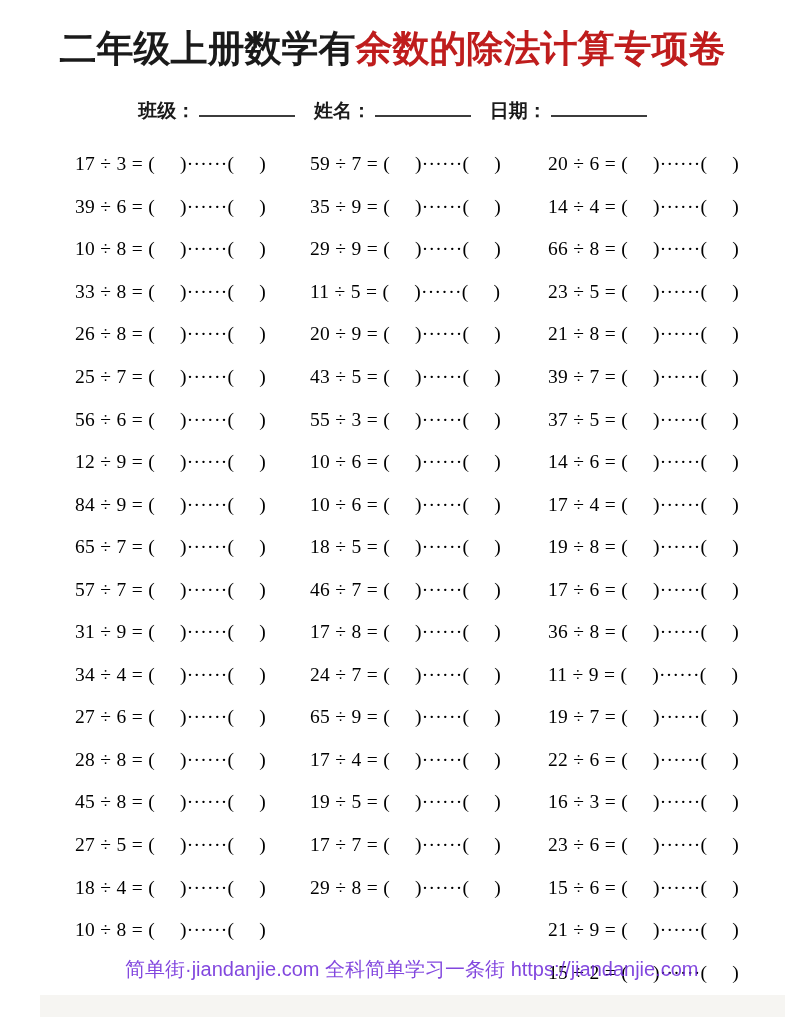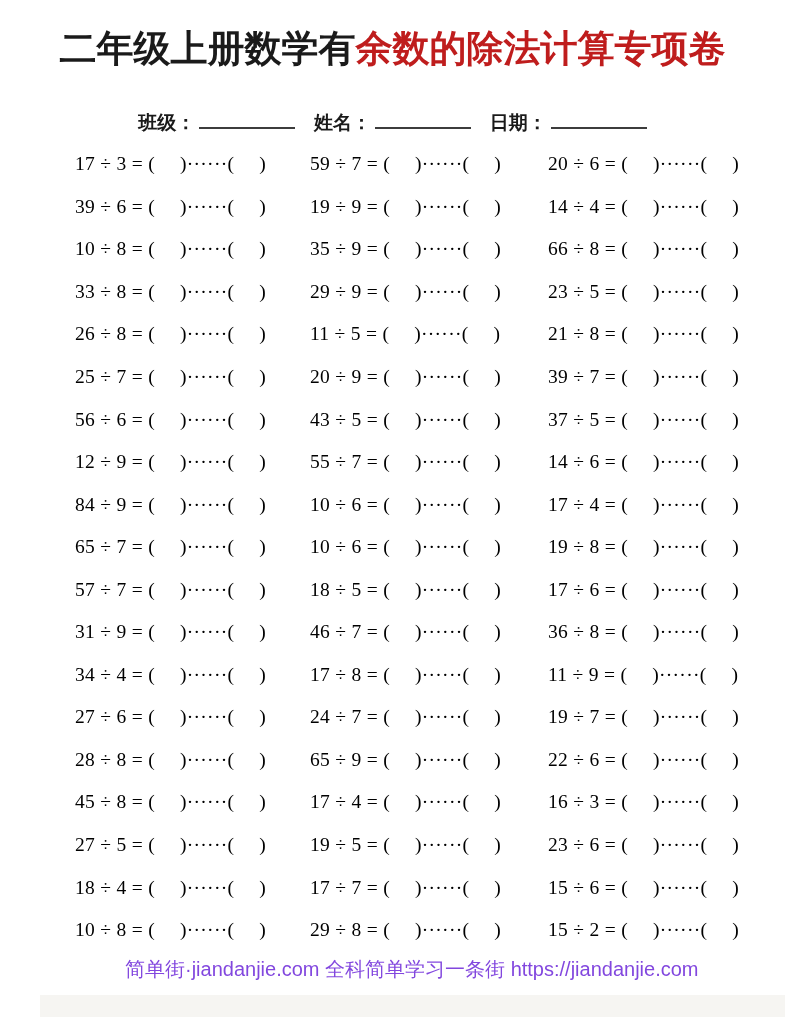--- a/index.html
+++ b/index.html
@@ -32,21 +32,21 @@
     position: absolute;
     top: 94px;
     left: 0;
     width: 100%;
     text-align: center;
     font-size: 19px;
     font-weight: bold;
     color: #1a1a1a;
     white-space: nowrap;
   }
-  .field-group { display: inline-block; margin: 16px 7px; }
+  .field-group { display: inline-block; margin: 4px 7px; }
   .field-label { display: inline-block; vertical-align: baseline; }
   .field-line {
     display: inline-block;
     width: 96px;
     height: 14px;
     border-bottom: 2px solid #3c3c3c;
     margin-left: 4px;
   }
   .problems-area {
     position: absolute;
@@ -126,27 +126,26 @@
         <div class="problem">34 ÷ 4 = (  )······(  )</div>
         <div class="problem">27 ÷ 6 = (  )······(  )</div>
         <div class="problem">28 ÷ 8 = (  )······(  )</div>
         <div class="problem">45 ÷ 8 = (  )······(  )</div>
         <div class="problem">27 ÷ 5 = (  )······(  )</div>
         <div class="problem">18 ÷ 4 = (  )······(  )</div>
         <div class="problem">10 ÷ 8 = (  )······(  )</div>
       </div>
     <div class="problem-col c1">
         <div class="problem">59 ÷ 7 = (  )······(  )</div>
-        <div class="problem">19 ÷ 9 = (  )······(  )</div>
         <div class="problem">35 ÷ 9 = (  )······(  )</div>
         <div class="problem">29 ÷ 9 = (  )······(  )</div>
         <div class="problem">11 ÷ 5 = (  )······(  )</div>
         <div class="problem">20 ÷ 9 = (  )······(  )</div>
         <div class="problem">43 ÷ 5 = (  )······(  )</div>
-        <div class="problem">55 ÷ 7 = (  )······(  )</div>
+        <div class="problem">55 ÷ 3 = (  )······(  )</div>
         <div class="problem">10 ÷ 6 = (  )······(  )</div>
         <div class="problem">10 ÷ 6 = (  )······(  )</div>
         <div class="problem">18 ÷ 5 = (  )······(  )</div>
         <div class="problem">46 ÷ 7 = (  )······(  )</div>
         <div class="problem">17 ÷ 8 = (  )······(  )</div>
         <div class="problem">24 ÷ 7 = (  )······(  )</div>
         <div class="problem">65 ÷ 9 = (  )······(  )</div>
         <div class="problem">17 ÷ 4 = (  )······(  )</div>
         <div class="problem">19 ÷ 5 = (  )······(  )</div>
         <div class="problem">17 ÷ 7 = (  )······(  )</div>
@@ -164,20 +163,21 @@
         <div class="problem">17 ÷ 4 = (  )······(  )</div>
         <div class="problem">19 ÷ 8 = (  )······(  )</div>
         <div class="problem">17 ÷ 6 = (  )······(  )</div>
         <div class="problem">36 ÷ 8 = (  )······(  )</div>
         <div class="problem">11 ÷ 9 = (  )······(  )</div>
         <div class="problem">19 ÷ 7 = (  )······(  )</div>
         <div class="problem">22 ÷ 6 = (  )······(  )</div>
         <div class="problem">16 ÷ 3 = (  )······(  )</div>
         <div class="problem">23 ÷ 6 = (  )······(  )</div>
         <div class="problem">15 ÷ 6 = (  )······(  )</div>
+        <div class="problem">21 ÷ 9 = (  )······(  )</div>
         <div class="problem">15 ÷ 2 = (  )······(  )</div>
       </div>
   </div>
 
   <div class="watermark">简单街·jiandanjie.com 全科简单学习一条街 https://jiandanjie.com</div>
 
   <div class="footer-band"></div>
 
 </div>
 

